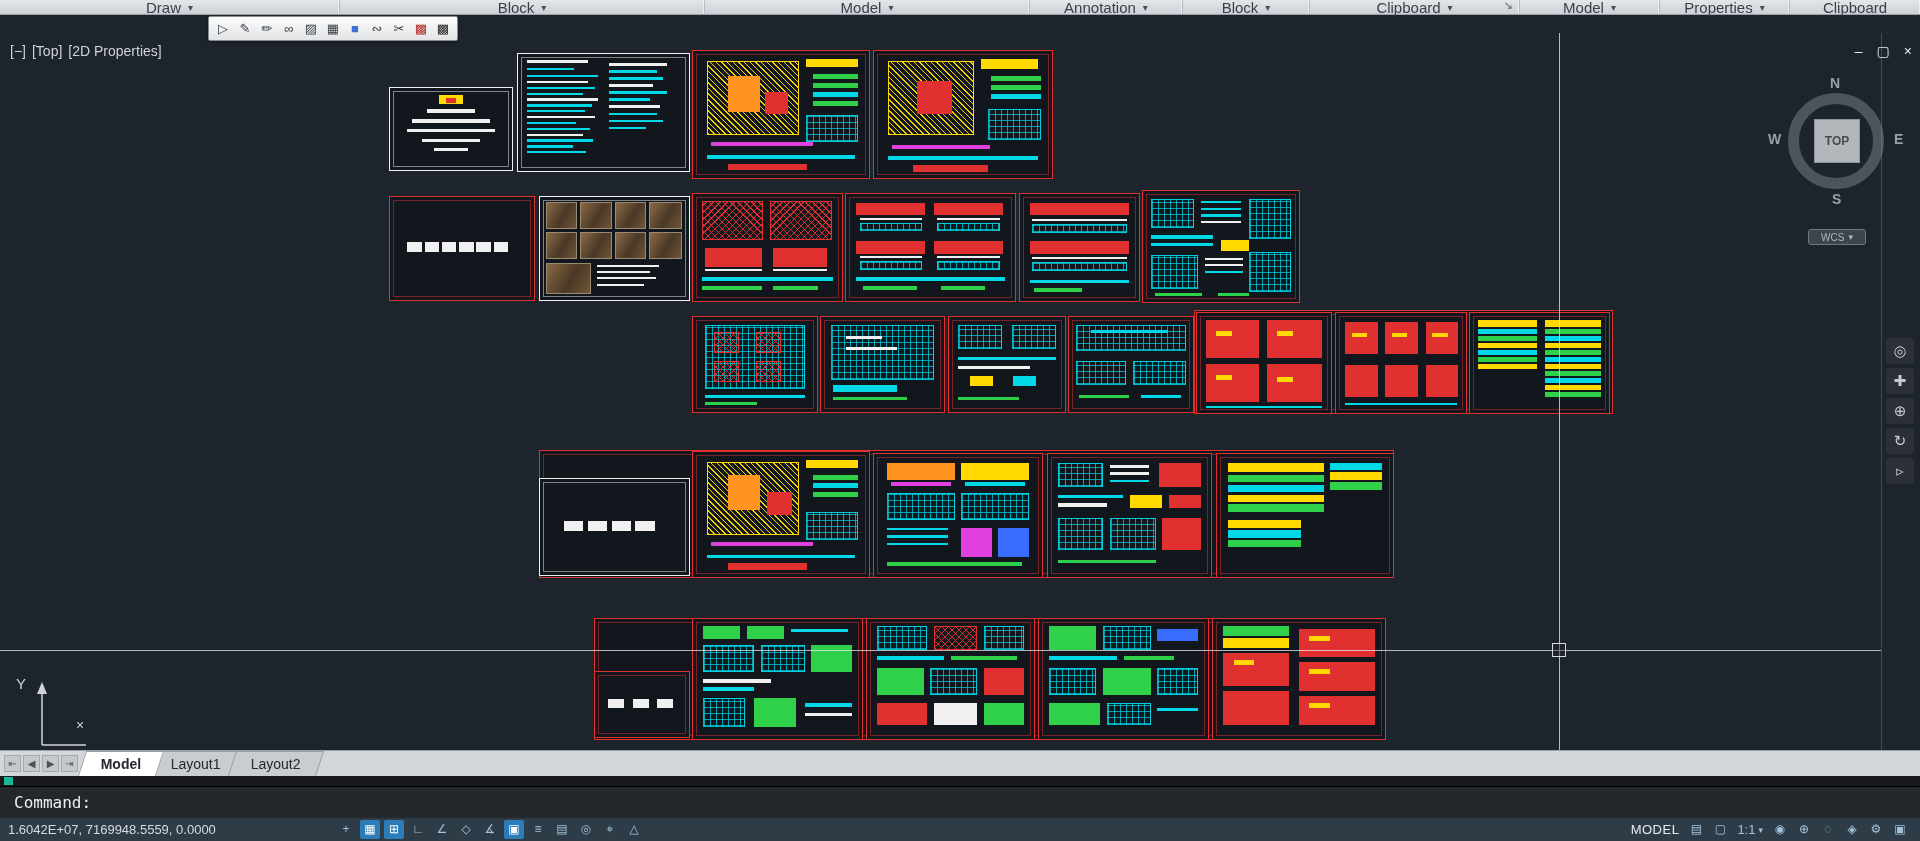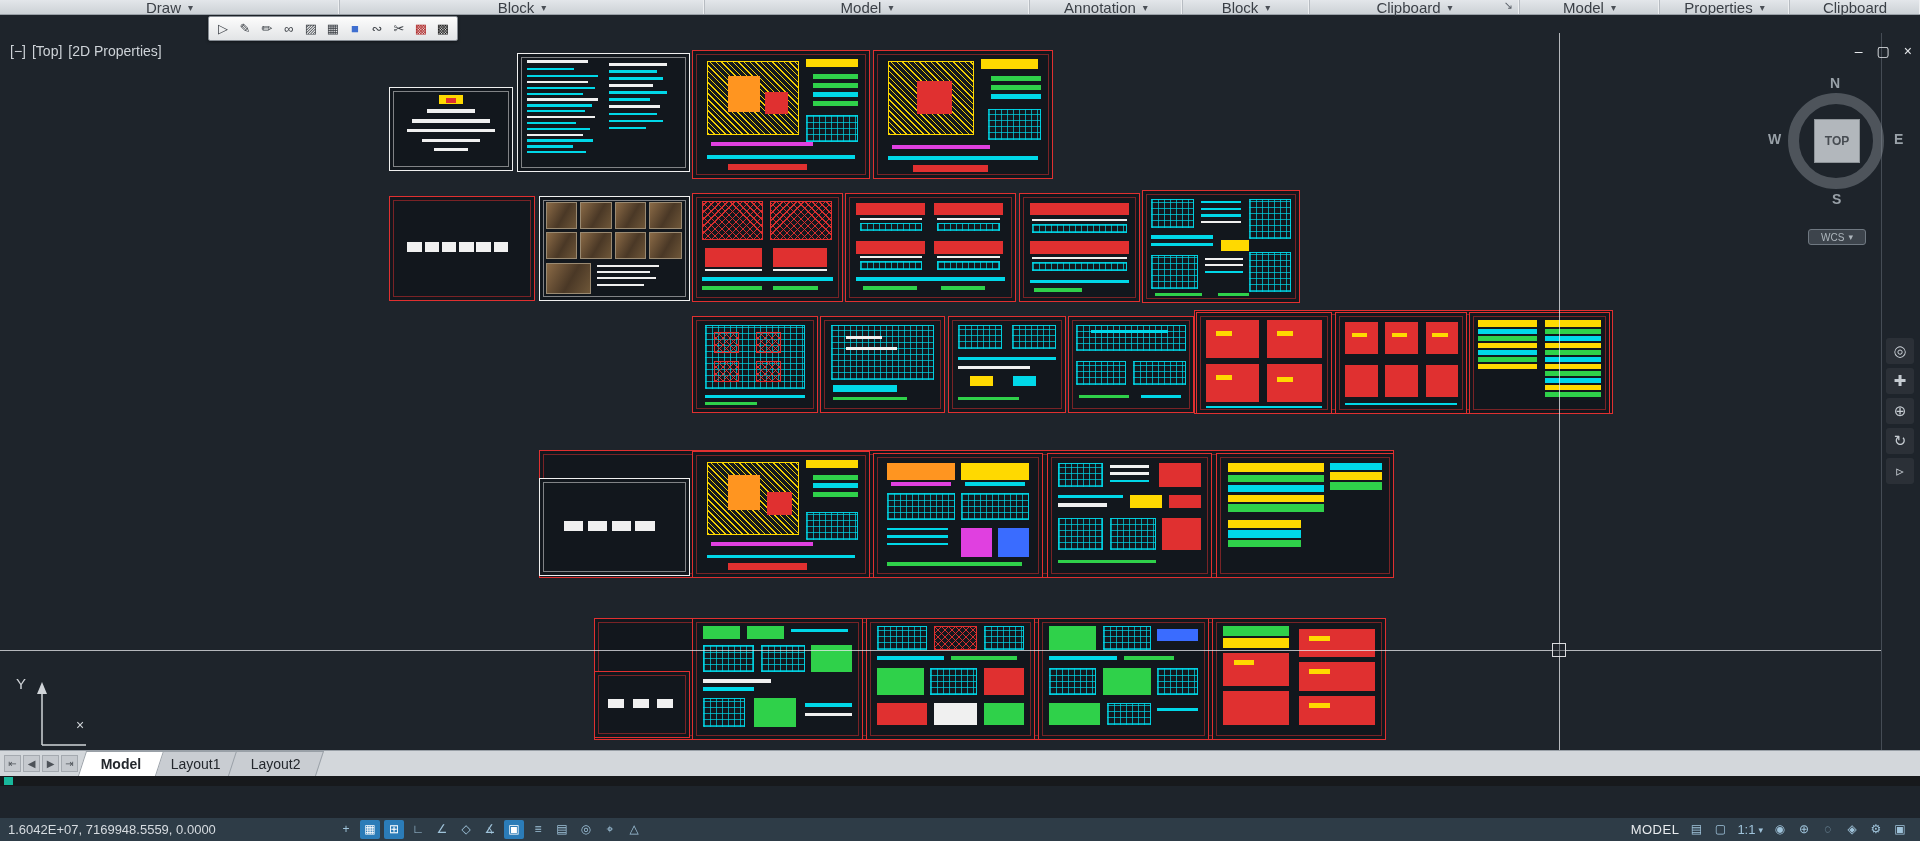--- a/index.html
+++ b/index.html
@@ -575,20 +575,23 @@
       <span>Layout1</span>
     </div>
     <div class="tab">
       <span>Layout2</span>
     </div>
   </div>
 
   <div class="cmd-strip">
     <div class="cmd-indicator"></div>
   </div>
+  <div class="cmdline">
+    <span>Command:</span>
+  </div>
 
   <div class="statusbar">
     <span class="coords">1.6042E+07, 7169948.5559, 0.0000</span>
     <div class="st-left">
         <span class="st-icon">+</span>
         <span class="st-icon active">▦</span>
         <span class="st-icon active">⊞</span>
         <span class="st-icon">∟</span>
         <span class="st-icon">∠</span>
         <span class="st-icon">◇</span>

